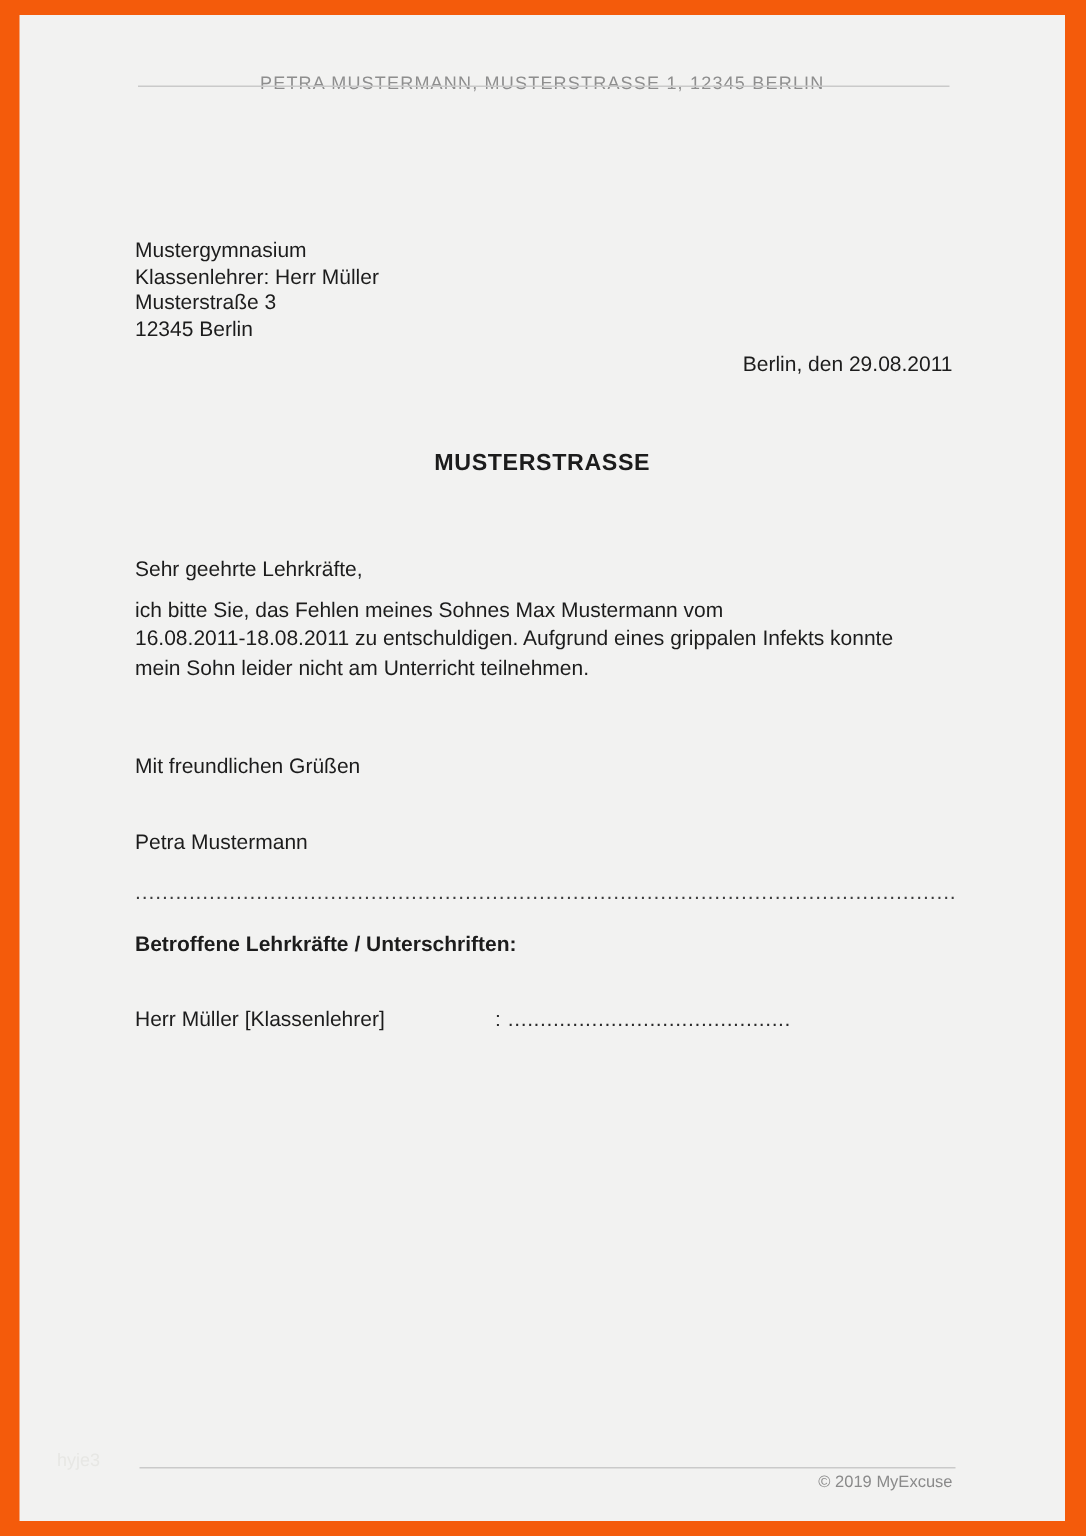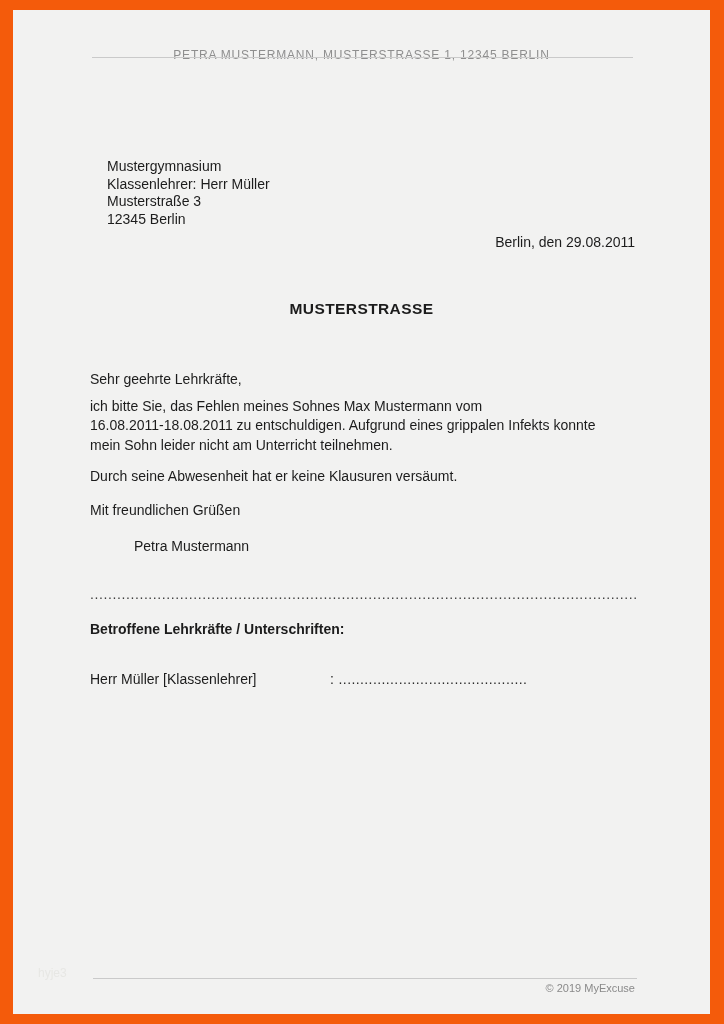--- a/index.html
+++ b/index.html
@@ -34,21 +34,20 @@
     top: 47px; left: 79px; width: 541px; height: 0;
     border-top: 1px solid #CACACA;
   }
 
   
   .recipient {
     top: 148px; left: 77px;
     font-size: 14px;
     line-height: 17.6px;
     color: #1C1C1C;
-    margin-left: 17px;
   }
   .date-line {
     top: 224px; right: 75px;
     font-size: 14px;
     color: #1C1C1C;
   }
 
   
   .letter-title {
     top: 290px; left: 0; width: 100%;
@@ -64,21 +63,21 @@
     left: 77px;
     font-size: 14px;
     color: #1C1C1C;
     line-height: 19.3px;
     white-space: pre-line;
   }
   .salutation { top: 360px; }
   .paragraph-1 { top: 387px; width: 560px; }
   .paragraph-2 { top: 457px; width: 560px; }
   .closing { top: 491px; }
-  .signature-name { top: 527px; margin-left: 44px; }
+  .signature-name { top: 542px; }
 
   
   .divider-dots {
     top: 577px; left: 77px; width: 547px; height: 18px;
     overflow: hidden;
     white-space: nowrap;
     font-size: 14px;
     line-height: 14px;
     color: #3D3D3D;
     letter-spacing: 0.6px;
@@ -140,21 +139,20 @@
   <div class="abs date-line">Berlin, den 29.08.2011</div>
 
   <div class="abs letter-title">MUSTERSTRASSE</div>
 
   <div class="abs bodytext salutation">Sehr geehrte Lehrkräfte,</div>
 
   <div class="abs bodytext paragraph-1">ich bitte Sie, das Fehlen meines Sohnes Max Mustermann vom
 16.08.2011-18.08.2011 zu entschuldigen. Aufgrund eines grippalen Infekts konnte
 mein Sohn leider nicht am Unterricht teilnehmen.</div>
 
-  <div class="abs bodytext paragraph-2">Durch seine Abwesenheit hat er keine Klausuren versäumt.</div>
 
   <div class="abs bodytext closing">Mit freundlichen Grüßen</div>
 
   <div class="abs bodytext signature-name">Petra Mustermann</div>
 
   <div class="abs divider-dots">......................................................................................................................................................</div>
 
   <div class="abs teachers-heading">Betroffene Lehrkräfte / Unterschriften:</div>
 
   <div class="abs teacher-name">Herr Müller [Klassenlehrer]</div>

